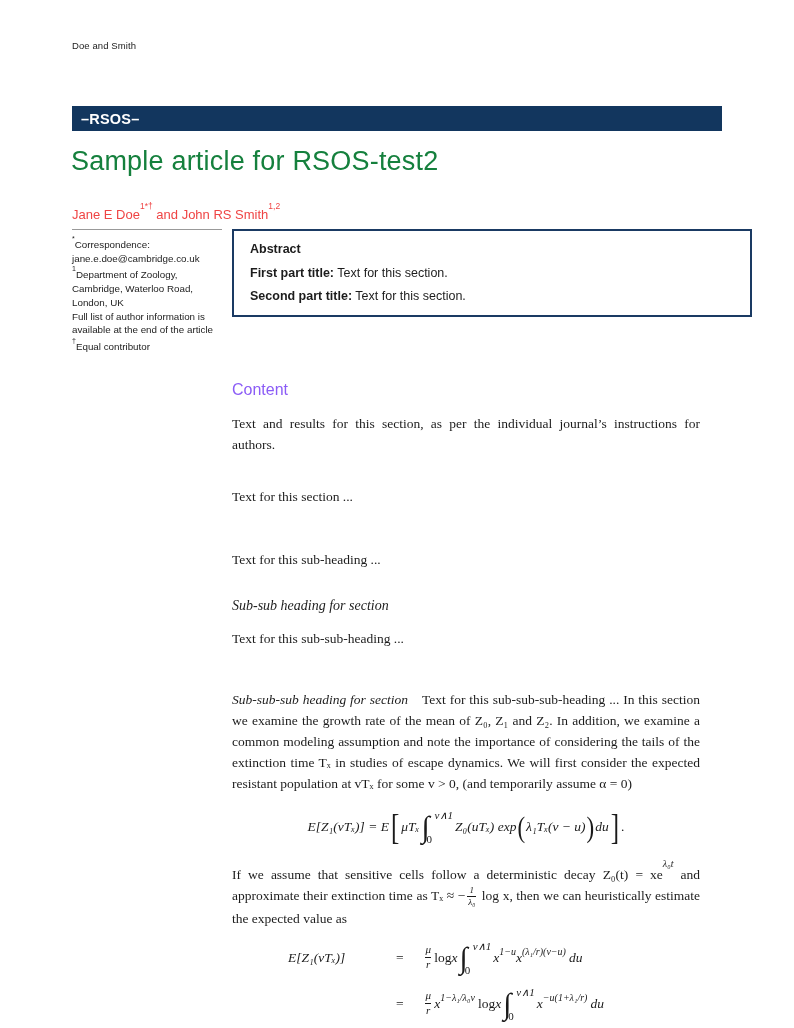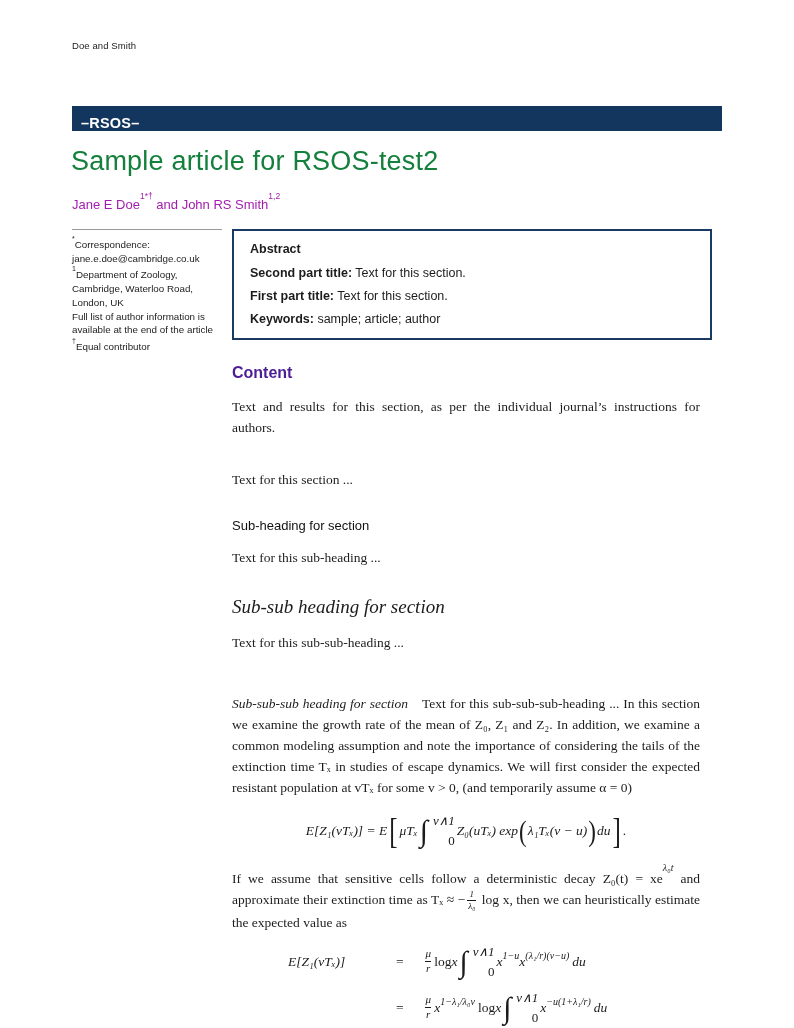--- a/index.html
+++ b/index.html
@@ -15,75 +15,75 @@
   
   .running-head {
     position: absolute; top: 40px; left: 72px;
     font-size: 9.5px; color:#222; letter-spacing: .1px;
   }
   
   .banner {
     position: absolute; top: 106px; left: 72px;
     width: 650px; height: 25px;
     background: #12365e;
-    display: flex; align-items: flex-end;
+    display: flex; align-items: center;
     padding-left: 9px;
   }
   .banner span { color:#fff; font-weight: bold; font-size: 14.5px; letter-spacing:.2px; }
   
   .title {
     position: absolute; top: 146px; left: 71px;
     font-size: 27px; font-weight: normal; color:#15803d; letter-spacing:.2px;
   }
   .authors {
-    position: absolute; top: 196px; left: 72px;
-    font-size: 13px; color:#a21caf;
+    position: absolute; top: 206px; left: 72px;
+    font-size: 13px; color:#ef4444;
   }
   .authors sup { font-size: 8.5px; position: relative; top: -5px; }
   
   .sidebar {
     position: absolute; top: 229px; left: 72px; width: 158px;
     font-size: 9.8px; line-height: 13.6px; color:#222;
   }
   .sidebar .rule { border-top: 1px solid #999; width: 150px; margin-bottom: 5px; }
   .sidebar sup { font-size: 7px; position: relative; top: -3px; }
   
   .abstract-box {
-    position: absolute; top: 229px; left: 232px; width: 480px;
+    position: absolute; top: 229px; left: 232px; width: 520px;
     border: 2px solid #1a3a63;
     padding: 11px 5px 12px 16px;
     font-size: 12.5px; color:#1c1c1c;
   }
   .abstract-box .abs-heading { font-weight: bold; font-size: 12.5px; margin-bottom: 10px; }
   .abstract-box p { margin-bottom: 9px; }
   .abstract-box p:last-child { margin-bottom: 0; }
   .abstract-box b { font-weight: bold; }
   
   .main {
     position: absolute; top: 364px; left: 232px; width: 468px;
   }
-  .heading { font-family:"Liberation Sans", sans-serif; font-weight: bold; font-size: 16px; color:#4c1d95; margin-bottom: 5px; }
+  .heading { font-family:"Liberation Sans", sans-serif; font-weight: normal; font-size: 16px; color:#8b5cf6; margin-bottom: 5px; margin-top: 17px; }
   .body {
     font-family: "Liberation Serif", serif;
     font-size: 13.5px; line-height: 21px; color:#1c1c1c;
     text-align: justify;
     margin-top: 14px;
   }
   .sp17 { height: 17px; } .sp26 { height: 26px; } .sp28 { height: 28px; }
   .subhead { font-family:"Liberation Sans", sans-serif; font-weight: normal; font-size: 13px; color:#111; margin-bottom: 3px; }
-  .subsub { font-family:"Liberation Serif", serif; font-style: italic; font-weight: normal; font-size: 19px; margin-bottom: 3px; }
+  .subsub { font-family:"Liberation Serif", serif; font-style: italic; font-weight: normal; font-size: 14px; margin-bottom: 3px; }
   .lead-ital { font-style: italic; }
   .lead-gap { display: inline-block; width: 14px; }
   
   .eq { font-family: "Liberation Serif", serif; font-style: italic; font-size: 13.5px; color:#1a1a1a; }
   .rm { font-style: normal; }
   .msup { font-size: 10px; position: relative; top: -6px; font-style: italic; }
   .intg { display: inline-flex; align-items: center; margin: 0 2px; }
   .int-sign { font-style: normal; font-size: 30px; line-height: 1; font-weight: normal; }
-  .int-lims { display: inline-flex; flex-direction: column; justify-content: space-between; height: 36px; font-size: 13px; align-items: flex-end; }
+  .int-lims { display: inline-flex; flex-direction: column; justify-content: space-between; height: 36px; font-size: 11px; }
   .int-lims .t { margin-left: 5px; }
   .int-lims .b { margin-left: -3px; margin-top:auto; }
   .frac { display: inline-flex; flex-direction: column; align-items: center; font-size: 11px; line-height: 1.25; margin: 0 3px; vertical-align: middle; }
   .frac .den { border-top: 1px solid #1a1a1a; padding: 0 1px; }
   .fracs { display: inline-flex; flex-direction: column; align-items: center; font-size: 9px; line-height: 1.2; margin: 0 2px; vertical-align: middle; }
   .fracs .den { border-top: 0.8px solid #1a1a1a; padding: 0 1px; }
   .big { font-style: normal; font-size: 23px; line-height: 1; display: inline-block; transform: scaleY(1.25); margin: 0 1px; font-weight: 300; }
   .bigger { font-style: normal; font-size: 25px; line-height: 1; display: inline-block; transform: scaleY(1.4); margin: 0 2px; font-weight: 300; }
   .eq-display { display: flex; align-items: center; justify-content: center; margin: 15px 0 14px 0; }
   .eq-align { margin-top: 6px; }
@@ -114,35 +114,33 @@
     <div class="rule"></div>
     <div><sup>*</sup><span>Correspondence:</span></div>
     <div>jane.e.doe@cambridge.co.uk</div>
     <div><sup>1</sup><span>Department of Zoology, Cambridge, Waterloo Road, London, UK</span></div>
     <div>Full list of author information is available at the end of the article</div>
     <div><sup>†</sup><span>Equal contributor</span></div>
   </div>
 
   <div class="abstract-box">
     <p class="abs-heading">Abstract</p>
+    <p><b>First part title:</b><span> Text for this section.</span></p>
     <p><b>Second part title:</b><span> Text for this section.</span></p>
-    <p><b>First part title:</b><span> Text for this section.</span></p>
-    <p><b>Keywords:</b><span> sample; article; author</span></p>
   </div>
 
   <div class="main">
 
     <h2 class="heading">Content</h2>
     <p class="body">Text and results for this section, as per the individual journal’s instructions for authors.</p>
 
     <div class="sp17"></div>
     <p class="body">Text for this section ...</p>
 
     <div class="sp28"></div>
-    <h3 class="subhead">Sub-heading for section</h3>
     <p class="body">Text for this sub-heading ...</p>
 
     <div class="sp28"></div>
     <h4 class="subsub">Sub-sub heading for section</h4>
     <p class="body">Text for this sub-sub-heading ...</p>
 
     <div class="sp26"></div>
     <p class="body"><span class="lead-ital">Sub-sub-sub heading for section</span><span class="lead-gap"></span><span>Text for this sub-sub-sub-heading ... In this section we examine the growth rate of the mean of Z₀, Z₁ and Z₂. In addition, we examine a common modeling assumption and note the importance of considering the tails of the extinction time Tₓ in studies of escape dynamics. We will first consider the expected resistant population at vTₓ for some v &gt; 0, (and temporarily assume α = 0)</span></p>
 
     <div class="eq eq-display">

